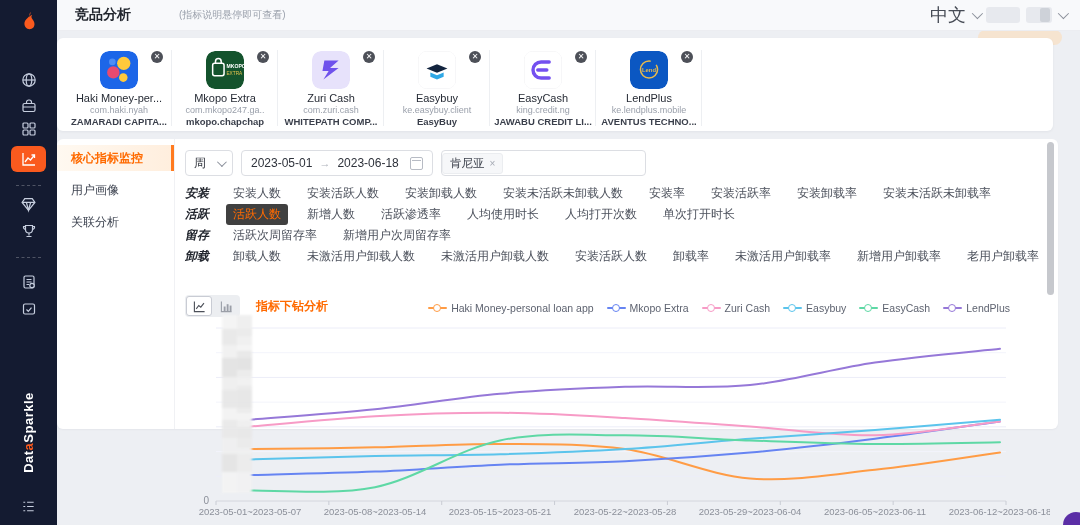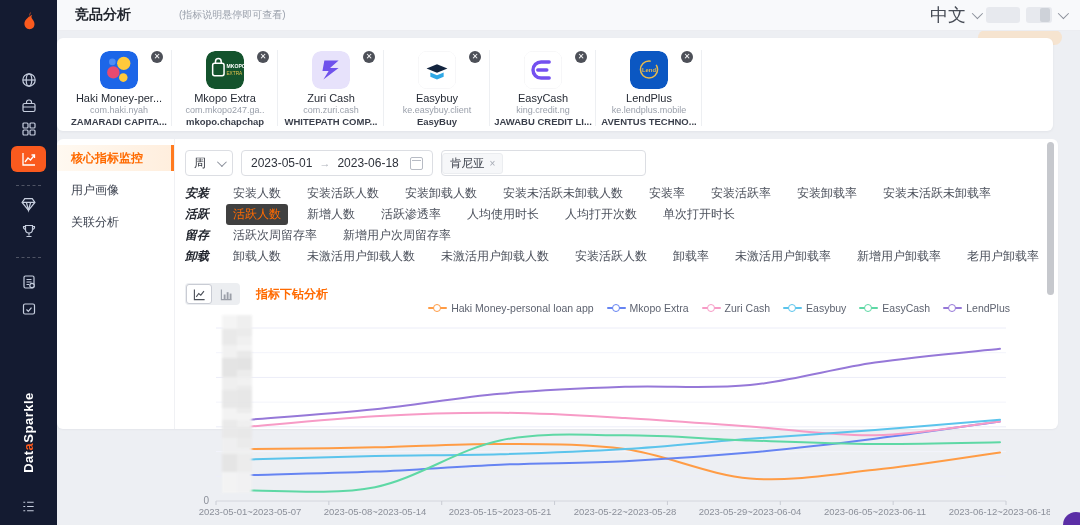--- a/index.html
+++ b/index.html
@@ -60,21 +60,21 @@
   .tag .x{color:#a5aab4;font-size:10px;cursor:pointer;}
 
   
   .metrics{position:absolute;left:128px;top:44px;}
   .m-row{display:flex;align-items:center;height:21px;font-size:12px;}
   .m-label{width:32px;font-weight:bold;color:#23272f;margin-right:16px;font-style:italic;}
   .m-item{color:#4c515c;margin-right:26px;cursor:pointer;white-space:nowrap;}
   .m-item.sel{color:#ff6a00;background:#404040;border-radius:3px;padding:2px 7px;margin-left:-7px;margin-right:19px;}
 
   
-  .toolbar{position:absolute;left:128px;top:144px;display:flex;align-items:center;justify-content:center;}
+  .toolbar{position:absolute;left:128px;top:156px;display:flex;align-items:center;justify-content:center;}
   .seg{display:flex;background:#eceef1;border-radius:4px;padding:1px;gap:1px;}
   .seg-btn{width:26px;height:20px;border-radius:3px;display:flex;align-items:center;justify-content:center;cursor:pointer;}
   .seg-btn.on{background:#fff;border:1px solid #c9ccd4;box-sizing:border-box;}
   .drill{margin-left:16px;font-size:12px;font-weight:bold;color:#ff6a00;cursor:pointer;}
   .legend{position:absolute;left:128px;right:48px;top:163px;display:flex;justify-content:flex-end;gap:13px;align-items:center;}
   .lg-item{display:flex;align-items:center;gap:4px;cursor:pointer;}
   .lg-marker{position:relative;width:19px;height:10px;}
   .lg-marker .bar{position:absolute;left:0;right:0;top:4px;height:2px;border-radius:1px;}
   .lg-marker .dot{position:absolute;left:5px;top:1px;width:6px;height:6px;border:1.5px solid;border-radius:50%;background:#fff;box-sizing:content-box;}
   .lg-name{font-size:10.5px;color:#5e6370;}

